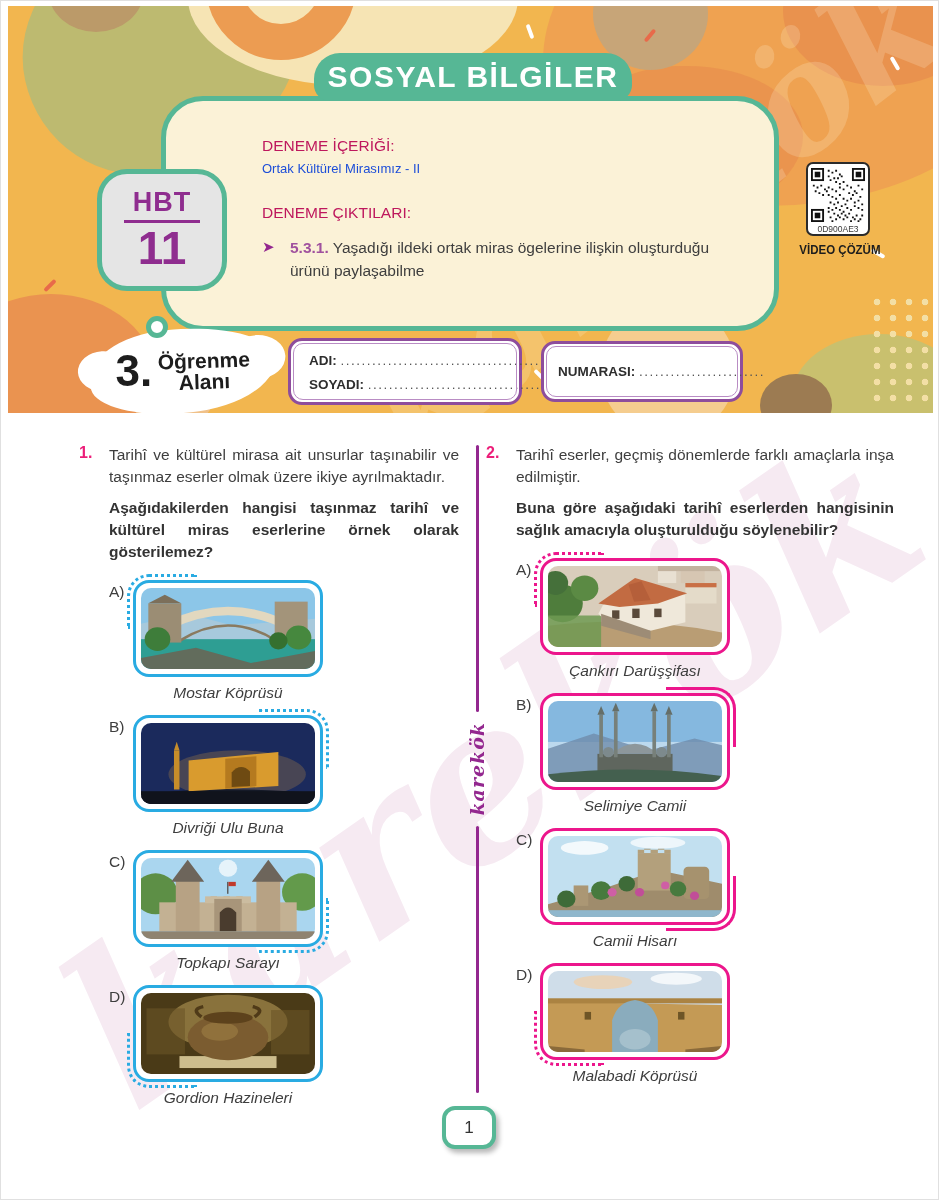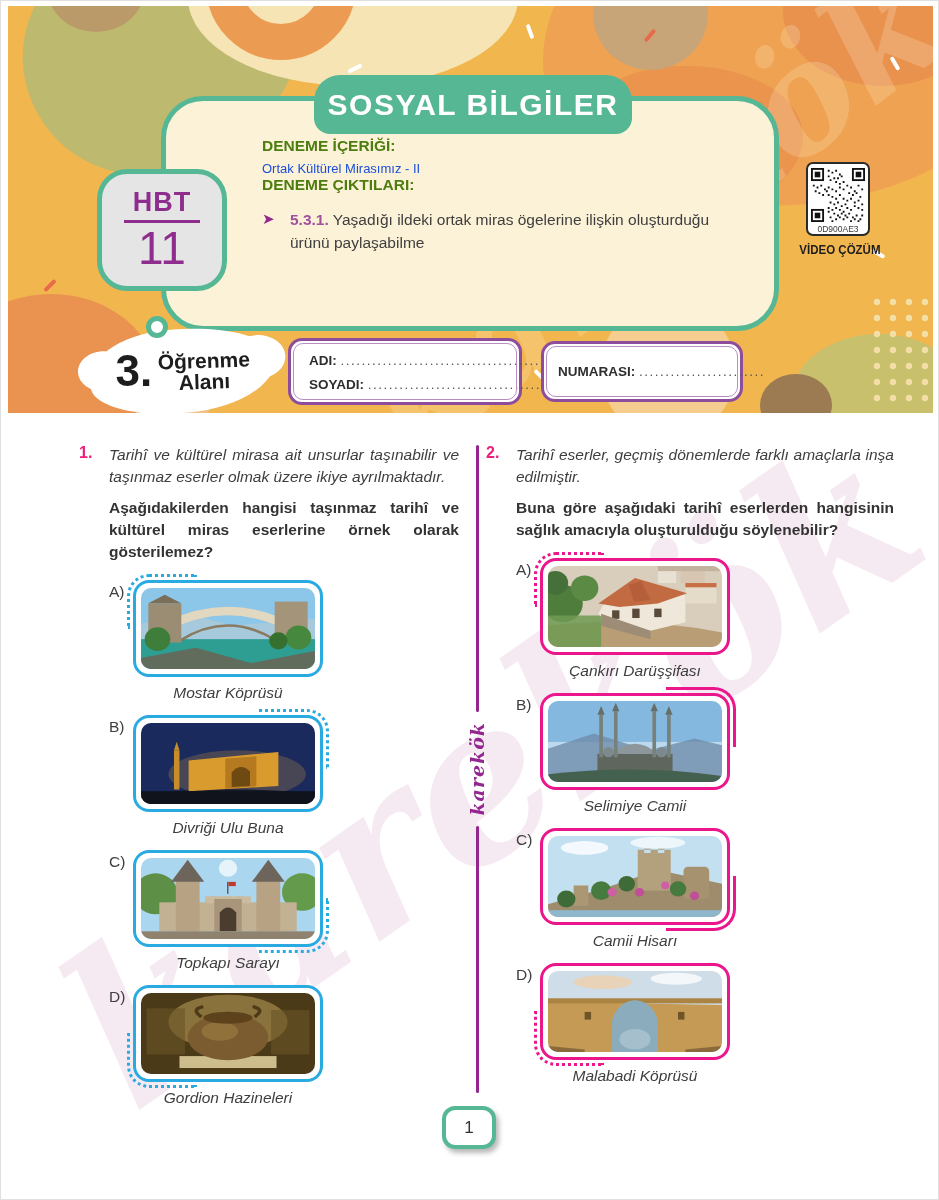--- a/index.html
+++ b/index.html
@@ -18,36 +18,36 @@
   .b-tan-c{left:585px;top:-48px;width:115px;height:112px;background:#C7A578;border-radius:50%;}
   .b-olive-br{right:-34px;top:328px;width:176px;height:130px;background:#C9C06E;border-radius:50%;}
   .b-orange-bl{left:-64px;top:288px;width:214px;height:180px;background:#EA9350;border-radius:50%;}
   .b-peach-b{left:118px;top:332px;width:92px;height:92px;background:#F0C189;border-radius:50%;}
   .b-brown-b{left:752px;top:368px;width:72px;height:62px;background:#9C7B52;border-radius:50%;}
   .b-light-c{left:592px;top:296px;width:136px;height:136px;background:rgba(250,242,246,.38);border-radius:50%;}
   .dots-grid{right:2px;top:288px;width:62px;height:114px;background:radial-gradient(#F3DFA5 3px,transparent 3.6px);background-size:16px 16px;}
   .confetti{position:absolute;width:4px;height:15px;border-radius:3px;}
   .hdr-watermark{position:absolute;right:-60px;top:120px;font-family:"DejaVu Serif",serif;font-style:italic;font-weight:bold;font-size:150px;color:rgba(255,248,224,.20);transform:rotate(-38deg);pointer-events:none;}
 
-  .subject-banner{position:absolute;left:306px;top:47px;width:318px;height:59px;background:#56B795;border-radius:26px 26px 16px 16px;z-index:3;display:flex;align-items:center;justify-content:center;margin-top:22px;}
+  .subject-banner{position:absolute;left:306px;top:47px;width:318px;height:48px;background:#56B795;border-radius:26px 26px 16px 16px;z-index:3;display:flex;align-items:center;justify-content:center;}
   .subject-banner span{color:#fff;font-weight:bold;font-size:30px;letter-spacing:1.5px;}
 
   .info-box{position:absolute;left:153px;top:90px;width:618px;height:235px;background:#FBF2D7;border:5px solid #56B795;border-radius:42px;box-sizing:border-box;z-index:2;padding:36px 34px 0 96px;}
-  .lbl-blue{color:#4d7c0f;font-weight:bold;font-size:15.5px;}
+  .lbl-blue{color:#be185d;font-weight:normal;font-size:15.5px;}
   .info-value{color:#1d4ed8;font-size:13px;margin-top:6px;}
-  .lbl-blue.second{}
+  .lbl-blue.second{margin-top:28px;}
   .outcome{position:relative;margin-top:14px;padding-left:28px;font-size:15.5px;color:#3E3E3E;line-height:1.5;}
   .outcome .arrow{position:absolute;left:0;top:0;color:#93278F;font-size:15px;}
   .outcome .code{font-weight:bold;color:#A0519E;}
   .connector-dot{position:absolute;left:138px;top:310px;width:12px;height:12px;border:5px solid #56B795;background:#fff;border-radius:50%;z-index:3;}
 
   .hbt-badge{position:absolute;left:89px;top:163px;width:130px;height:122px;background:#e5e5e5;border:5px solid #56B795;border-radius:30px;box-sizing:border-box;z-index:4;display:flex;flex-direction:column;align-items:center;justify-content:center;}
   .hbt-top{color:#8F2D8F;font-weight:bold;font-size:27px;letter-spacing:1px;line-height:1;}
   .hbt-rule{width:76px;height:3px;background:#8F2D8F;margin:4px 0 2px 0;}
-  .hbt-num{color:#8F2D8F;font-weight:normal;font-size:46px;line-height:1;}
+  .hbt-num{color:#8F2D8F;font-weight:bold;font-size:46px;line-height:1;}
 
   .qr-block{position:absolute;left:788px;top:156px;width:84px;text-align:center;z-index:2;}
   .qr-box{margin:0 auto;width:64px;height:74px;background:#fff;border:2px solid #2b2b2b;border-radius:7px;box-sizing:border-box;padding-top:3px;}
   .qr-box svg{display:block;margin:0 auto;}
   .qr-code-text{font-size:8.5px;color:#3a3a3a;margin-top:1px;}
   .qr-caption{margin-top:7px;font-size:12.5px;font-weight:bold;color:#1d1d1d;transform:scaleX(.92);white-space:nowrap;}
 
   .learning-area{position:absolute;left:82px;top:323px;width:186px;height:84px;z-index:2;}
   .splash{position:absolute;inset:0;background:#fff;border-radius:48% 52% 55% 45%/58% 42% 62% 38%;transform:rotate(-3deg);}
   .splash::before{content:"";position:absolute;left:-12px;top:18px;width:50px;height:40px;background:#fff;border-radius:50%;}
@@ -68,21 +68,21 @@
   .field-dots{color:#555;letter-spacing:1.5px;}
 
   
   .content-watermark{position:absolute;left:140px;top:500px;width:700px;height:540px;display:flex;align-items:center;justify-content:center;font-family:"DejaVu Serif",serif;font-style:italic;font-weight:bold;font-size:215px;color:#F6EAF2;transform:rotate(-35deg);z-index:0;pointer-events:none;}
 
   .question{position:absolute;top:443px;display:grid;grid-template-columns:30px 1fr;z-index:1;}
   .q1{left:78px;width:380px;}
   .q2{left:485px;width:408px;}
   .q-num{font-weight:bold;font-size:16px;color:#EC1E79;}
   .q-body{color:#3E3E3E;font-size:15.5px;line-height:1.42;}
-  .q-intro{margin:0;text-align:justify;font-style:italic;}
+  .q-intro{margin:0;text-align:justify;}
   .q-stem{margin:9px 0 0 0;font-weight:bold;color:#333;text-align:justify;}
   .u-word{}
   .options{margin-top:17px;}
   .option{display:flex;margin-bottom:11px;}
   .opt-letter{flex:none;width:24px;font-size:15.5px;color:#3E3E3E;padding-top:1px;}
   .opt-col{position:relative;}
   .opt-frame{position:relative;width:174px;height:81px;padding:5px;border:3px solid;border-radius:16px;background:#fff;box-sizing:content-box;}
   .opt-frame.blue{border-color:#29ABE2;color:#29ABE2;}
   .opt-frame.pink{border-color:#EC168C;color:#EC168C;}
   .opt-frame .img{width:174px;height:81px;border-radius:10px;overflow:hidden;}

